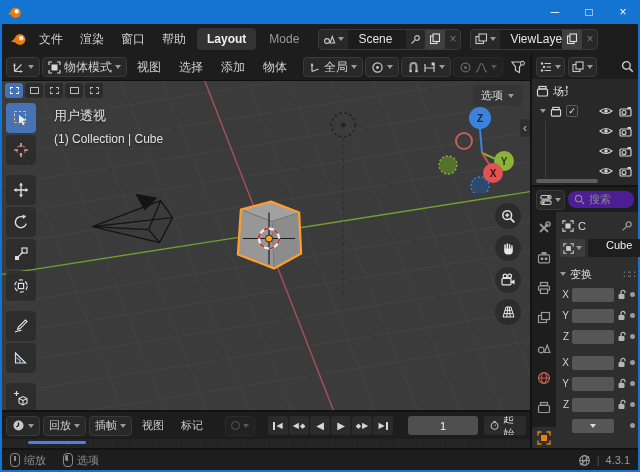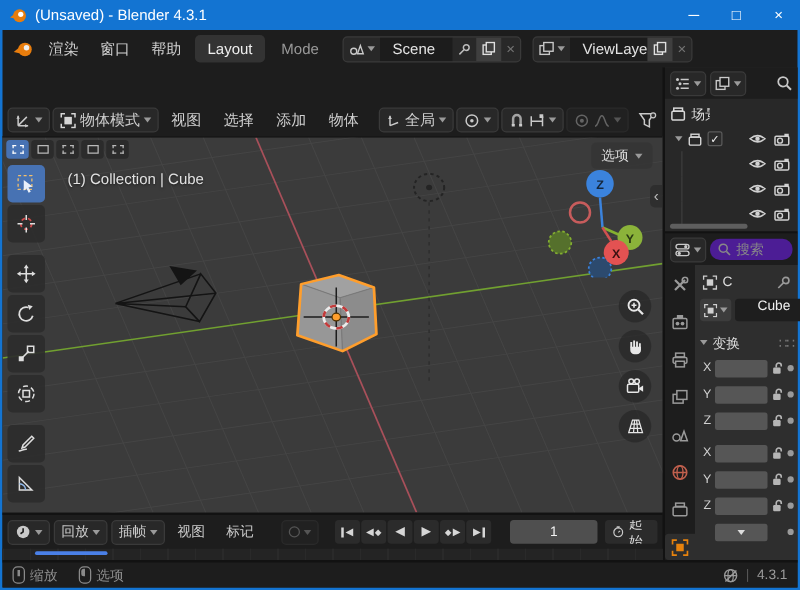--- a/index.html
+++ b/index.html
@@ -16,39 +16,39 @@
 
   
   .frame { flex:1; display:flex; flex-direction:column; border:2px solid #1374d2;
     border-top:none; background:#1d1d1d; min-height:0; }
 
   
   .menubar { height:30px; flex:none; display:flex; align-items:center; padding:0 5px;
     font-size:12px; color:#cfcfcf; gap:1px; }
   .menu-item { padding:3px 8px; border-radius:3px; }
   .ws-tab { padding:4px 10px; border-radius:4px; margin-left:2px; color:#999; white-space:nowrap; }
-  .ws-tab.active { background:#333333; color:#efefef; }
+  .ws-tab.active { background:#333333; color:#efefef;font-weight:bold; }
   .hgroup { display:flex; align-items:center; background:#282828; border:1px solid #3a3a3a;
     border-radius:4px; height:21px; overflow:hidden; }
   .hgroup .seg { display:flex; align-items:center; padding:0 4px; height:100%; gap:2px; }
   .hgroup .seg.dark { background:#1c1c1c; }
   .hgroup .seg.lit { background:#3f3f3f; }
   .hgroup .val { color:#e4e4e4; padding:0 6px; }
   .dim { opacity:.45; }
 
   .chev { width:0; height:0; border-left:3.5px solid transparent; border-right:3.5px solid transparent;
     border-top:4.5px solid #9a9a9a; display:inline-block; }
 
   
   .main { flex:1; display:flex; min-height:0; }
   .left-col { flex:1; display:flex; flex-direction:column; min-width:0; }
   .right-col { width:108px; flex:none; border-left:2px solid #121212; display:flex; flex-direction:column; }
 
   .vp-header { height:26px; flex:none; display:flex; align-items:center; padding:0 4px;
-    font-size:12px; color:#cfcfcf; gap:2px;margin-top:29px; }
+    font-size:12px; color:#cfcfcf; gap:2px; }
   .tool-btn { display:flex; align-items:center; gap:3px; background:#282828; border:1px solid #3a3a3a;
     border-radius:4px; height:20px; padding:0 5px; }
 
   
   .viewport { flex:1; position:relative; background:#3b3b3b; overflow:hidden; border-top:1px solid #0f0f0f; }
   .scene-svg { position:absolute; inset:0; width:100%; height:100%; }
   .overlay { position:absolute; left:52px; top:26px; color:#e2e2e2; text-shadow:0 1px 2px rgba(0,0,0,.55); }
   .overlay .l1 { font-size:13px; margin-bottom:7px; }
   .overlay .l2 { font-size:12px; }
 
@@ -146,21 +146,20 @@
 <body>
 
 <div class="window">
 
   <div class="titlebar">
     <svg width="15" height="15" viewBox="0 0 15 15">
       <circle cx="8.6" cy="7.6" r="5.2" fill="#e87d0d"></circle>
       <circle cx="9.6" cy="6.4" r="2.1" fill="#fff"></circle>
       <path d="M1 9 L6 5 L6 10 Z" fill="#e87d0d"></path>
     </svg>
-    <span>(Unsaved) - Blender 4.3.1</span>
     <div class="win-controls">
       <div class="win-btn">
           <span>─</span>
         </div>
       <div class="win-btn">
           <span>□</span>
         </div>
       <div class="win-btn">
           <span>×</span>
         </div>
@@ -168,20 +167,21 @@
   </div>
 
   <div class="frame">
 
     <div class="menubar">
       <svg width="17" height="15" viewBox="0 0 17 15" style="margin:0 3px">
         <circle cx="10" cy="7.5" r="5.4" fill="#e87d0d"></circle>
         <circle cx="11.2" cy="6.2" r="2.2" fill="#efefef"></circle>
         <path d="M1 9.6 L7 4.6 L7 11 Z" fill="#e87d0d"></path>
       </svg>
+      <div class="menu-item">文件</div>
       <div class="menu-item">渲染</div>
       <div class="menu-item">窗口</div>
       <div class="menu-item">帮助</div>
       <div class="ws-tab active">Layout</div>
       <div class="ws-tab">Mode</div>
 
       <div class="hgroup" style="margin-left:8px">
         <div class="seg">
           <svg width="13" height="12" viewBox="0 0 13 12">
             <circle cx="4" cy="8" r="2.4" fill="none" stroke="#c9c9c9" stroke-width="1.1"></circle>
@@ -345,20 +345,21 @@
             </g>
             <g>
               <path d="M240 158 H292 M266 132 V184" stroke="#1d1d1d" stroke-width="1.2"></path>
               <circle cx="266" cy="158" r="10" fill="none" stroke="#ececec" stroke-width="2.2"></circle>
               <circle cx="266" cy="158" r="10" fill="none" stroke="#c23a3a" stroke-width="2.2" stroke-dasharray="5.2 5.2"></circle>
               <circle cx="266" cy="158" r="3.4" fill="#ff9e2c" stroke="#4d3000" stroke-width="1"></circle>
             </g>
           </svg>
 
           <div class="overlay">
+            <div class="l1">用户透视</div>
             <div class="l2">(1) Collection | Cube</div>
           </div>
 
           <div class="select-modes">
             <div class="sm-btn active">
                 <span class="sm-glyph"></span>
               </div>
             <div class="sm-btn">
                 <span class="sm-glyph"></span>
               </div>

